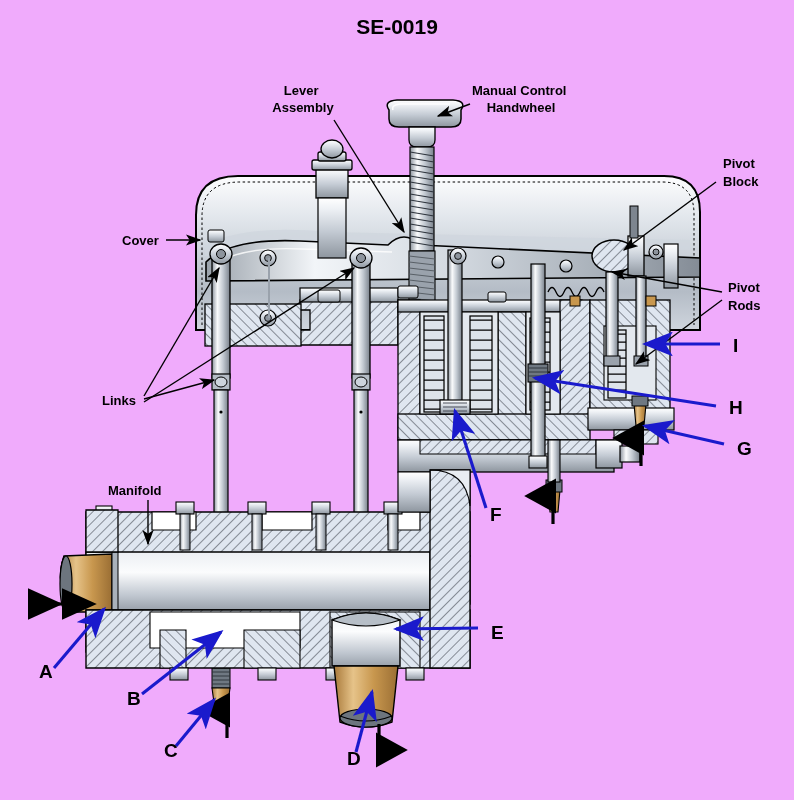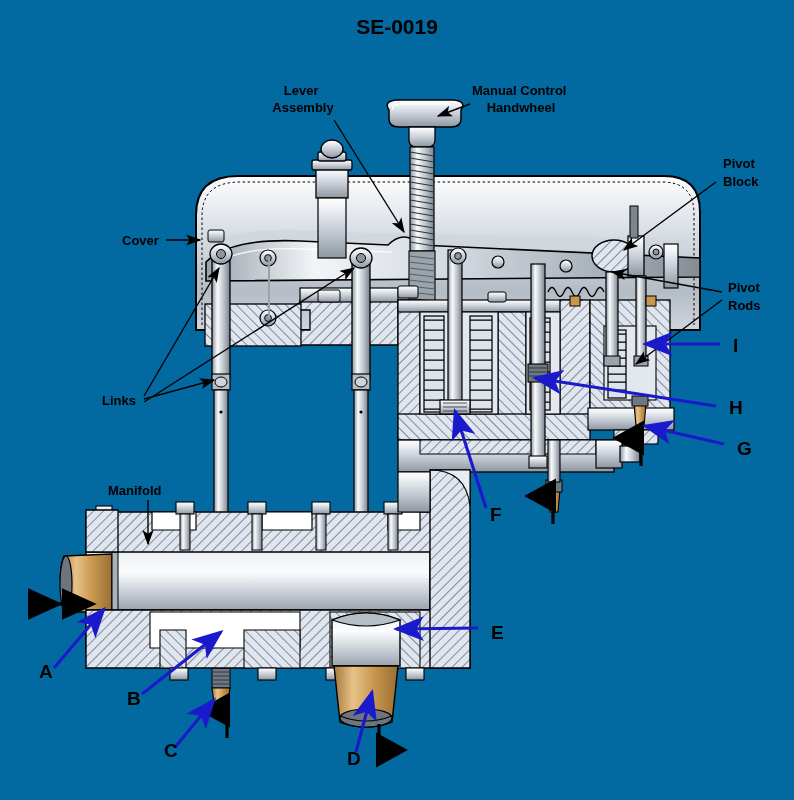--- a/index.html
+++ b/index.html
@@ -1,19 +1,19 @@
 <!DOCTYPE html>
 <html><head>
 <meta charset="utf-8">
 <title>SE-0019</title>
 <style>
   html,body{margin:0;padding:0;background:#ffffff;}
   body{width:794px;height:800px;overflow:hidden;
        font-family:"Liberation Sans","DejaVu Sans",sans-serif;}
-  #stage{position:relative;width:794px;height:800px;background:#0369a1;}
+  #stage{position:relative;width:794px;height:800px;background:#f0abfc;}
   svg#dia{position:absolute;left:0;top:0;width:794px;height:800px;display:block;}
   .lbl{font-family:"Liberation Sans","DejaVu Sans",sans-serif;font-weight:bold;fill:#000;}
   .lbl-title{font-size:21px;}
   .lbl-part{font-size:13px;}
   .lbl-letter{font-size:19px;}
   .ldr{stroke:#000;stroke-width:1.4;fill:none;}
   .bldr{stroke:#1a1acc;stroke-width:3.1;fill:none;}
   .dirarrow{stroke:#000;stroke-width:3.2;fill:none;}
 </style>
 </head>

